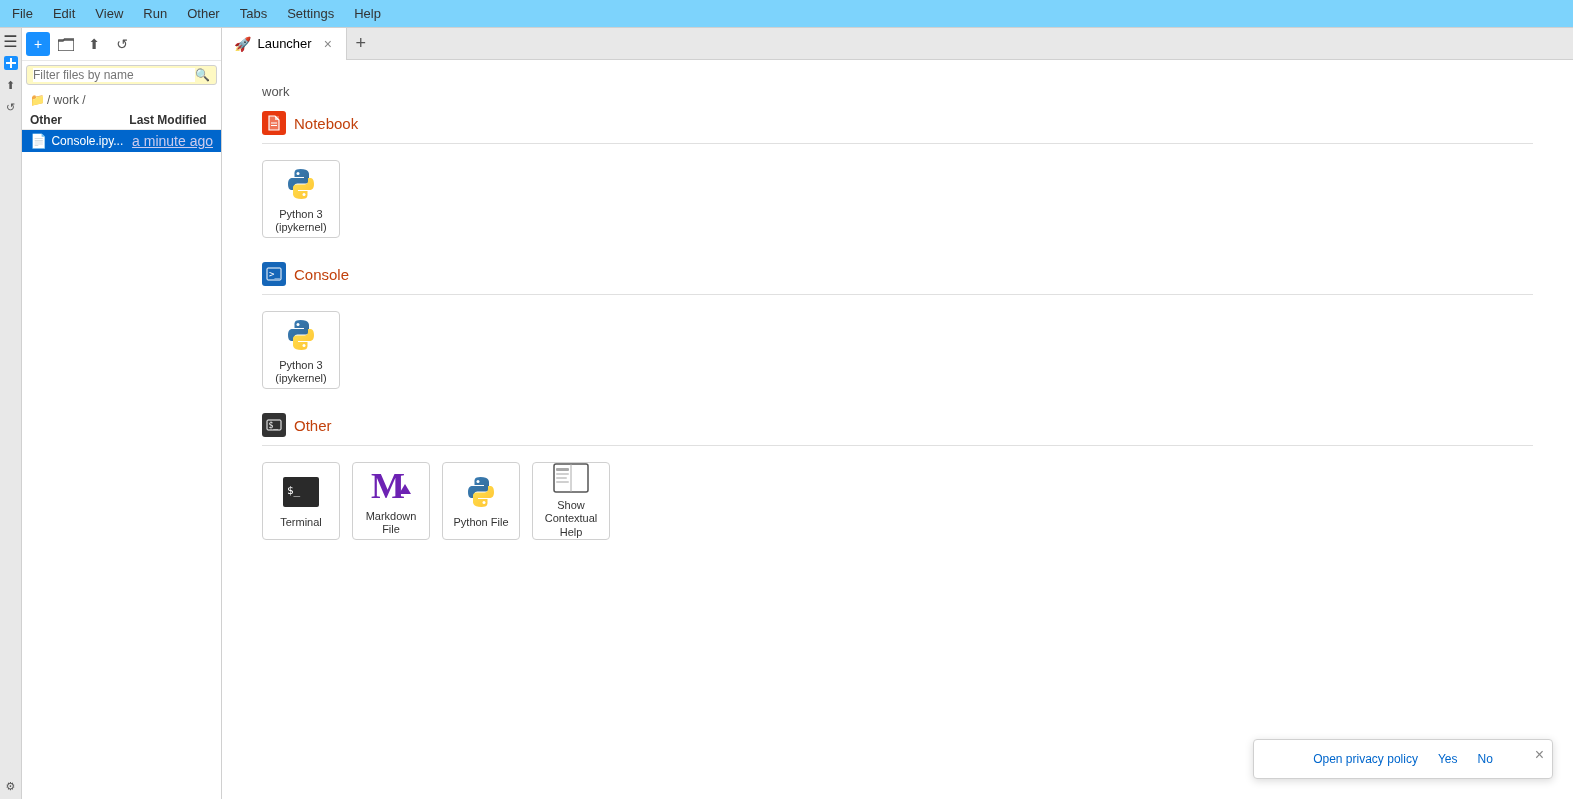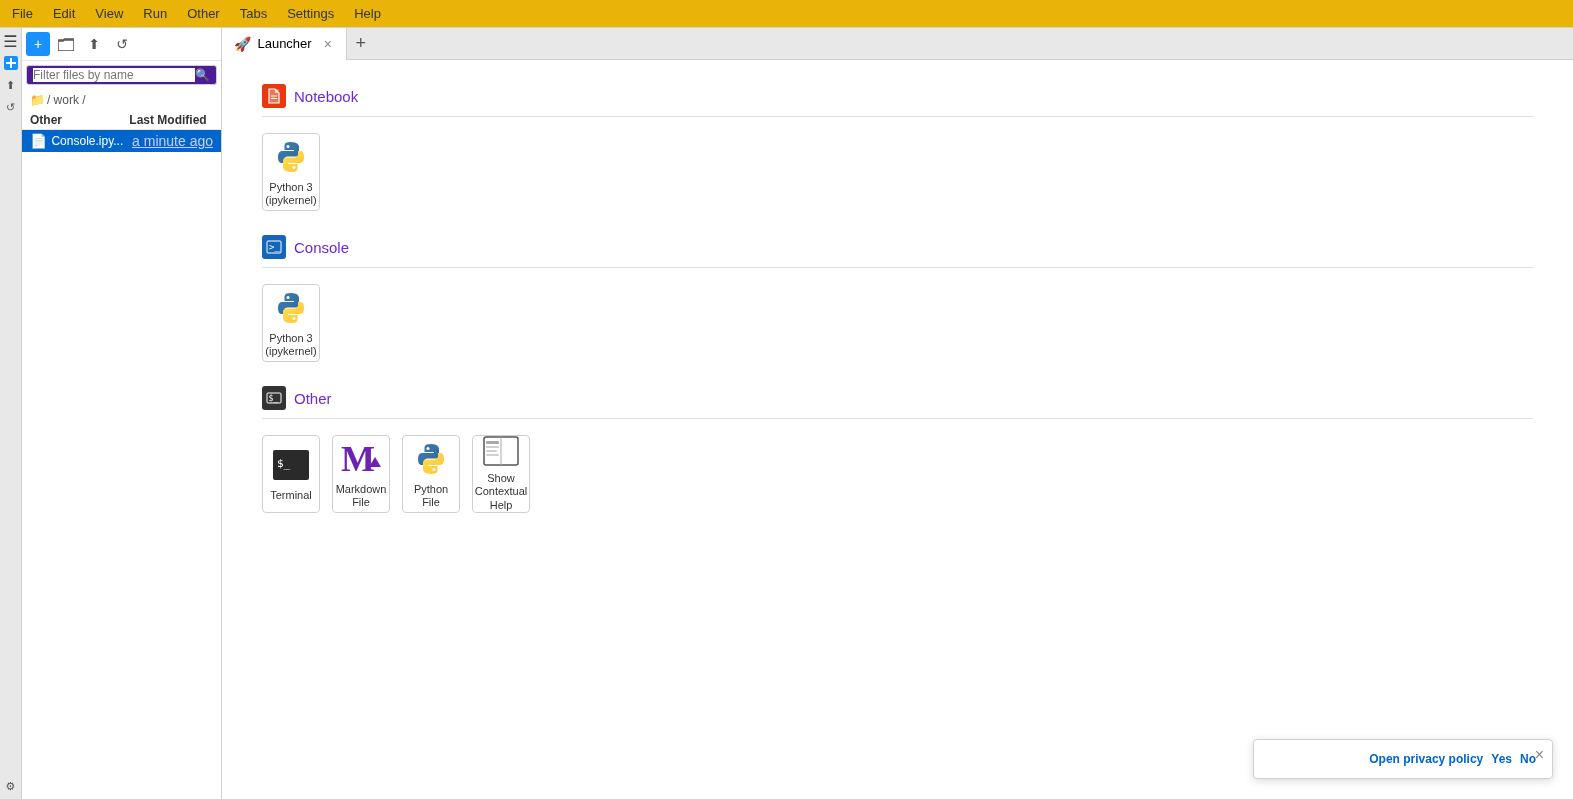--- a/index.html
+++ b/index.html
@@ -2,21 +2,21 @@
 <html><head>
   <meta charset="utf-8">
   <style>
     * { box-sizing: border-box; margin: 0; padding: 0; }
     body { font-family: -apple-system, BlinkMacSystemFont, 'Segoe UI', sans-serif; font-size: 13px; background: #f0f0f0; overflow: hidden; }
 
     
     .menu-bar {
       display: flex;
       align-items: center;
-      background: #eab308;
+      background: #7dd3fc;
       border-bottom: 1px solid #d0d0d0;
       height: 28px;
       padding: 0 4px;
       gap: 4px;
     }
     .menu-bar-item {
       padding: 2px 8px;
       cursor: pointer;
       font-size: 13px;
       color: #333;
@@ -85,21 +85,21 @@
       color: #555;
       border: none;
     }
     .search-box {
       display: flex;
       align-items: center;
       margin: 4px;
       border: 1px solid #d0d0d0;
       border-radius: 3px;
       padding: 2px 6px;
-      background: #4c1d95;
+      background: #fef9c3;
     }
     .search-input {
       border: none;
       outline: none;
       font-size: 12px;
       flex: 1;
       color: #333;
     }
     .search-icon-span { color: #888; font-size: 12px; }
     .breadcrumb {
@@ -212,35 +212,35 @@
       align-items: center;
       justify-content: center;
       border-radius: 3px;
     }
     .notebook-icon-bg { background: #e8380e; }
     .console-icon-bg { background: #1566b8; }
     .other-icon-bg { background: #333; }
     .section-label {
       font-size: 15px;
       font-weight: normal;
-      color: #6d28d9;
+      color: #c2410c;
     }
     .section-divider {
       border: none;
       border-top: 1px solid #e0e0e0;
       margin-bottom: 16px;
     }
     .launcher-items {
       display: flex;
       flex-wrap: wrap;
       gap: 12px;
       margin-bottom: 24px;
     }
     .launcher-item {
-      width: 58px;
+      width: 78px;
       height: 78px;
       border: 1px solid #d0d0d0;
       border-radius: 4px;
       display: flex;
       flex-direction: column;
       align-items: center;
       justify-content: center;
       cursor: pointer;
       background: #fff;
       padding: 1px 4px;
@@ -282,23 +282,22 @@
       position: absolute;
       top: 6px;
       right: 8px;
       cursor: pointer;
       font-size: 16px;
       color: #888;
     }
     .notification-text { margin-bottom: 8px; line-height: 1.4; }
     .notification-links {
       display: flex;
-      gap: 8px;
-      justify-content: flex-end;
-      font-weight: bold;
+      gap: 20px;
+      justify-content: center;
     }
     .notification-link {
       color: #0066cc;
       cursor: pointer;
       text-decoration: none;
       font-size: 12px;
     }
 
     
     .folder-icon { color: #e8a020; font-size: 12px; }
@@ -374,20 +373,21 @@
     <div class="tab-bar">
       <div class="tab">
         <span class="tab-icon">🚀</span>
         <span>Launcher</span>
         <span class="tab-close">×</span>
       </div>
       <div class="tab-add">+</div>
     </div>
 
     <div class="launcher">
+      <div class="launcher-section-title">work</div>
 
       <div class="launcher-section-header">
         <div class="section-icon notebook-icon-bg">
           <svg width="18" height="18" viewBox="0 0 18 18" fill="none">
             <polygon points="4,2 14,2 14,16 4,16" fill="white" opacity="0.3"></polygon>
             <polygon points="4,2 10,2 14,6 14,16 4,16" fill="none" stroke="white" stroke-width="1.2"></polygon>
             <polygon points="10,2 14,6 10,6" fill="white" opacity="0.7"></polygon>
             <line x1="6" y1="9" x2="12" y2="9" stroke="white" stroke-width="1"></line>
             <line x1="6" y1="11.5" x2="12" y2="11.5" stroke="white" stroke-width="1"></line>
           </svg>

